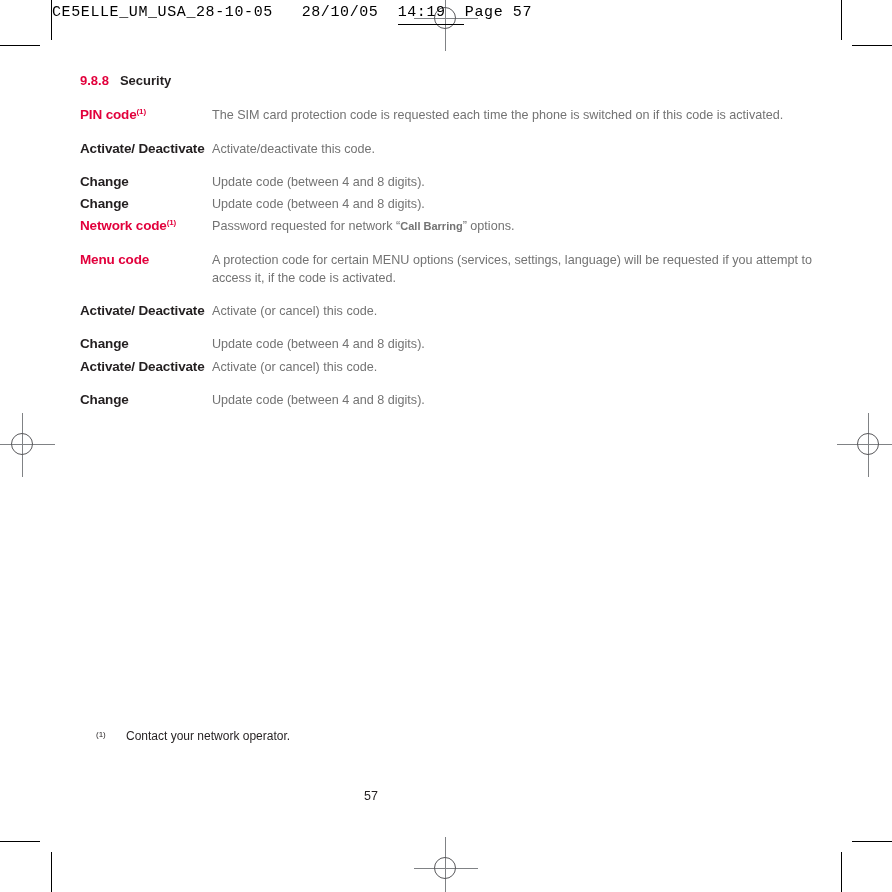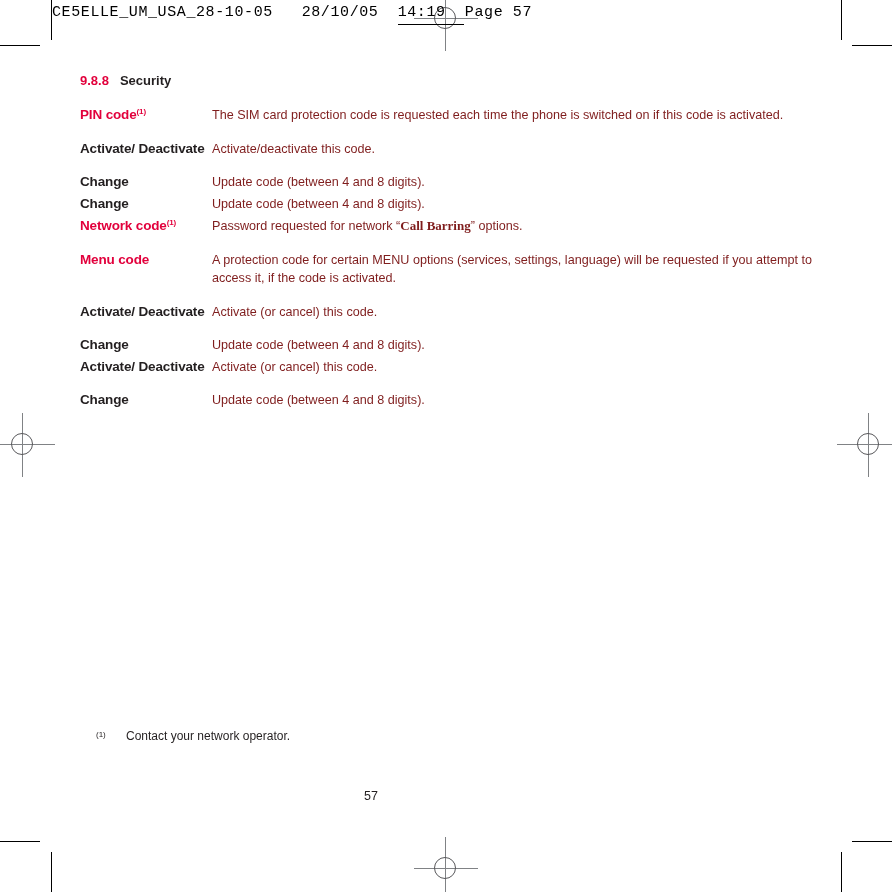--- a/index.html
+++ b/index.html
@@ -133,28 +133,27 @@
   td.term sup {
     font-size: 8px;
     vertical-align: super;
     line-height: 0;
     font-weight: bold;
   }
 
   td.desc {
     font-size: 12.6px;
     line-height: 1.45;
-    color: #7f1d1d;
+    color: #737373;
     text-align: justify;
   }
   td.desc.left { text-align: left; }
   td.desc b {
     font-weight: bold;
-    font-size: 13px;
-    font-family: Liberation Serif, serif;
+    font-size: 11px;
   }
 
   
   tr.tight td { padding-bottom: 4px; }
   tr.loose td { padding-bottom: 15px; }
 
   
   .footnote {
     position: absolute;
     left: 96px;

